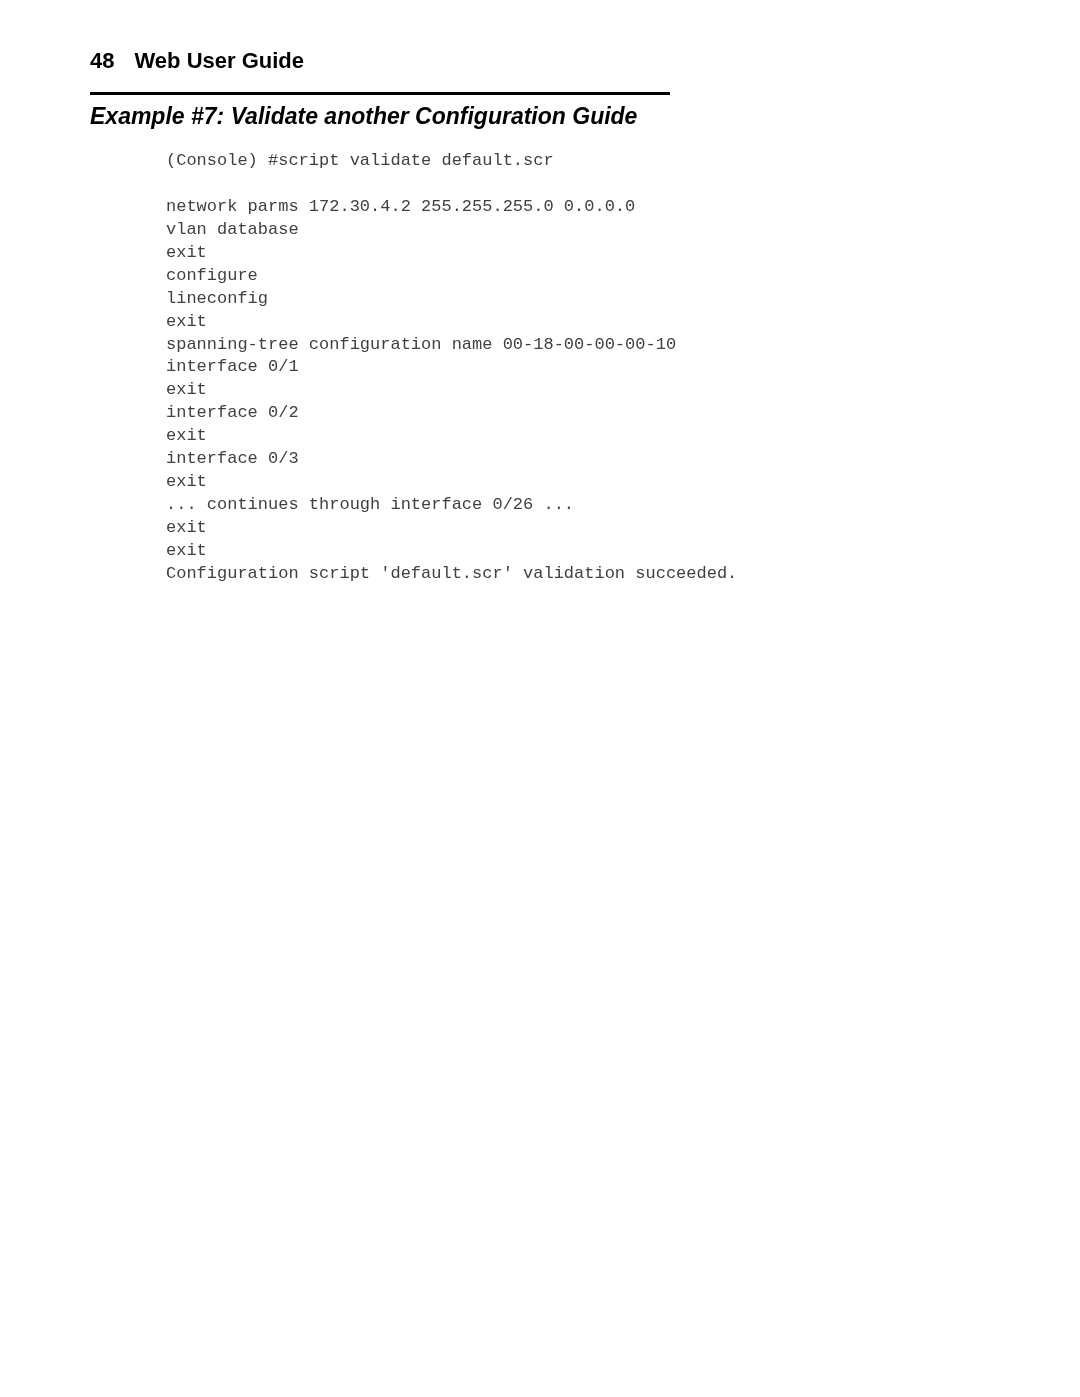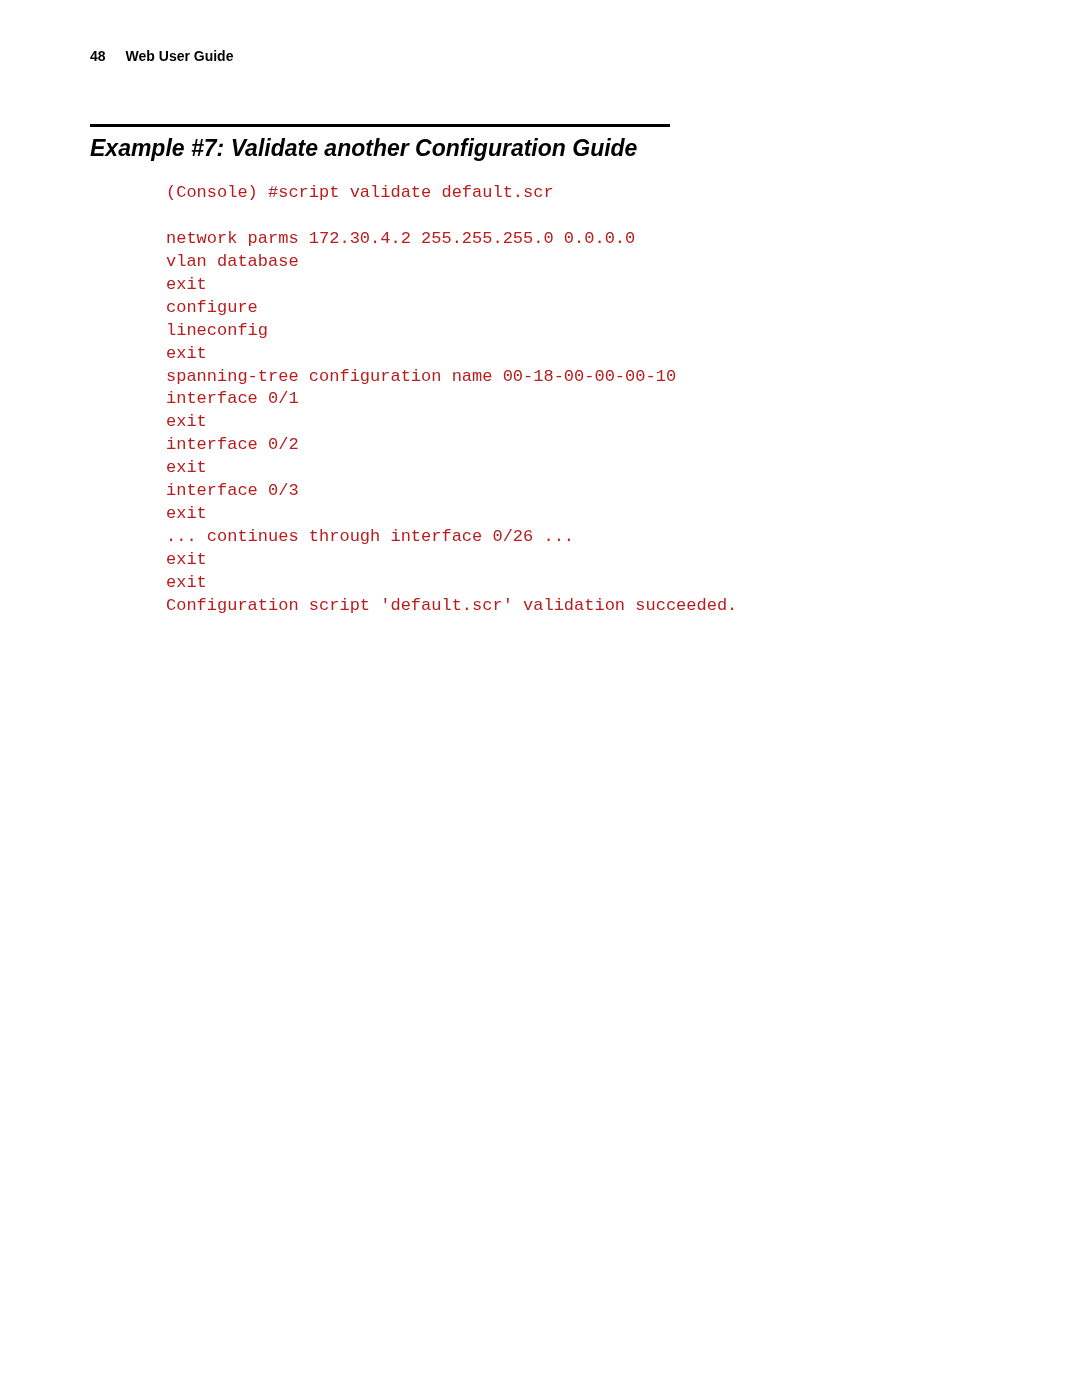--- a/index.html
+++ b/index.html
@@ -9,44 +9,44 @@
     }
     body {
       width: 1080px;
       height: 1397px;
       background: #ffffff;
       font-family: Arial, Helvetica, sans-serif;
       color: #000000;
       padding: 48px 90px 0 90px;
     }
     .header {
-      font-size: 14px;
+      font-size: 22px;
       font-weight: bold;
-      margin-bottom: 60px;
+      margin-bottom: 18px;
     }
     .header .page-num {
       margin-right: 20px;
     }
     .section-title {
       font-size: 23px;
       font-weight: bold;
       font-style: italic;
       border-top: 3px solid #000;
       padding-top: 8px;
       margin-bottom: 20px;
       display: inline-block;
       width: 580px;
     }
     .code-block {
       font-family: "Courier New", Courier, monospace;
       font-size: 17px;
       line-height: 1.35;
       white-space: pre;
       margin-left: 76px;
-      color: #b91c1c;
+      color: #404040;
     }
   </style>
 </head>
 <body>
 
 
 
 <div class="header">
   <span class="page-num">48</span><span>Web User Guide</span>
 </div>

